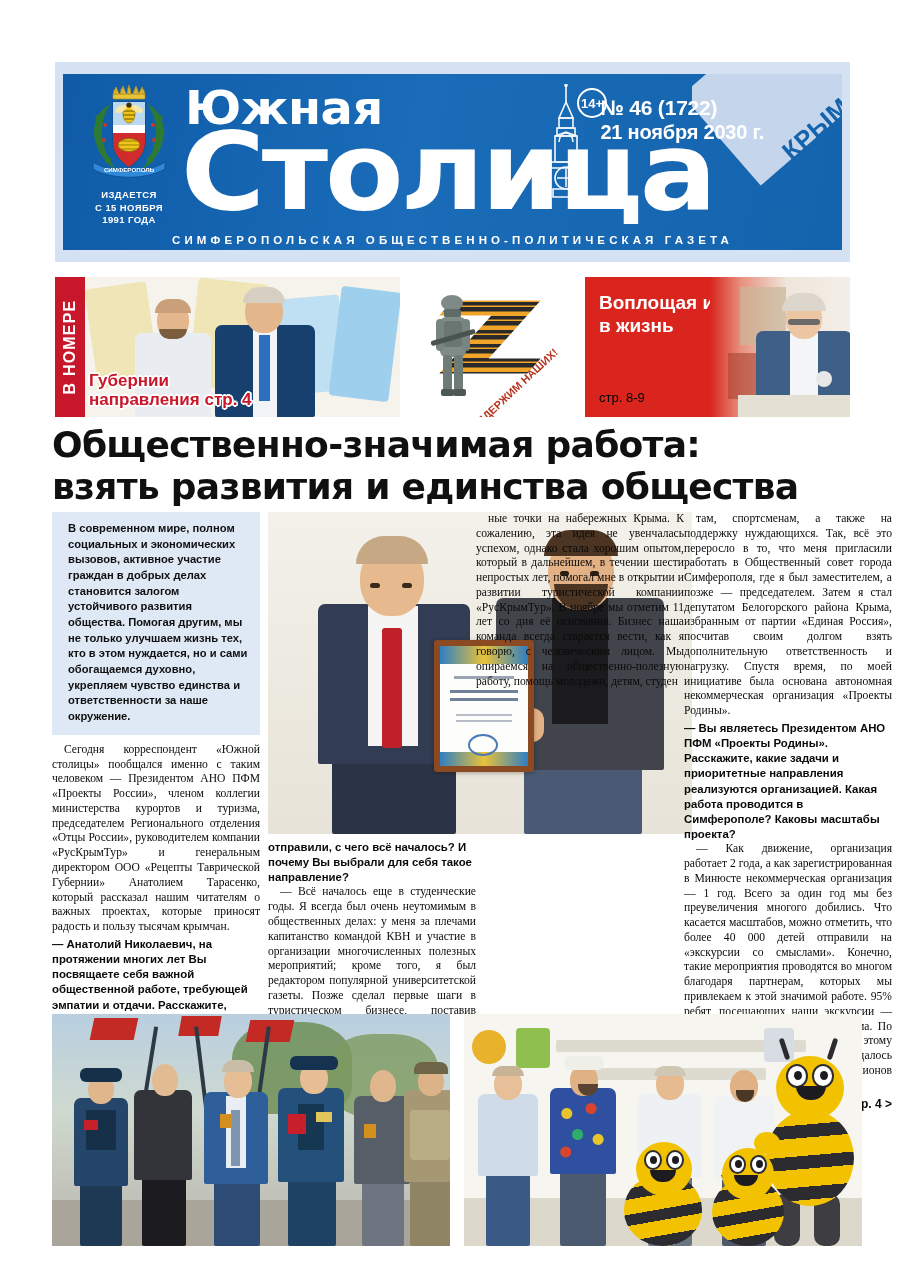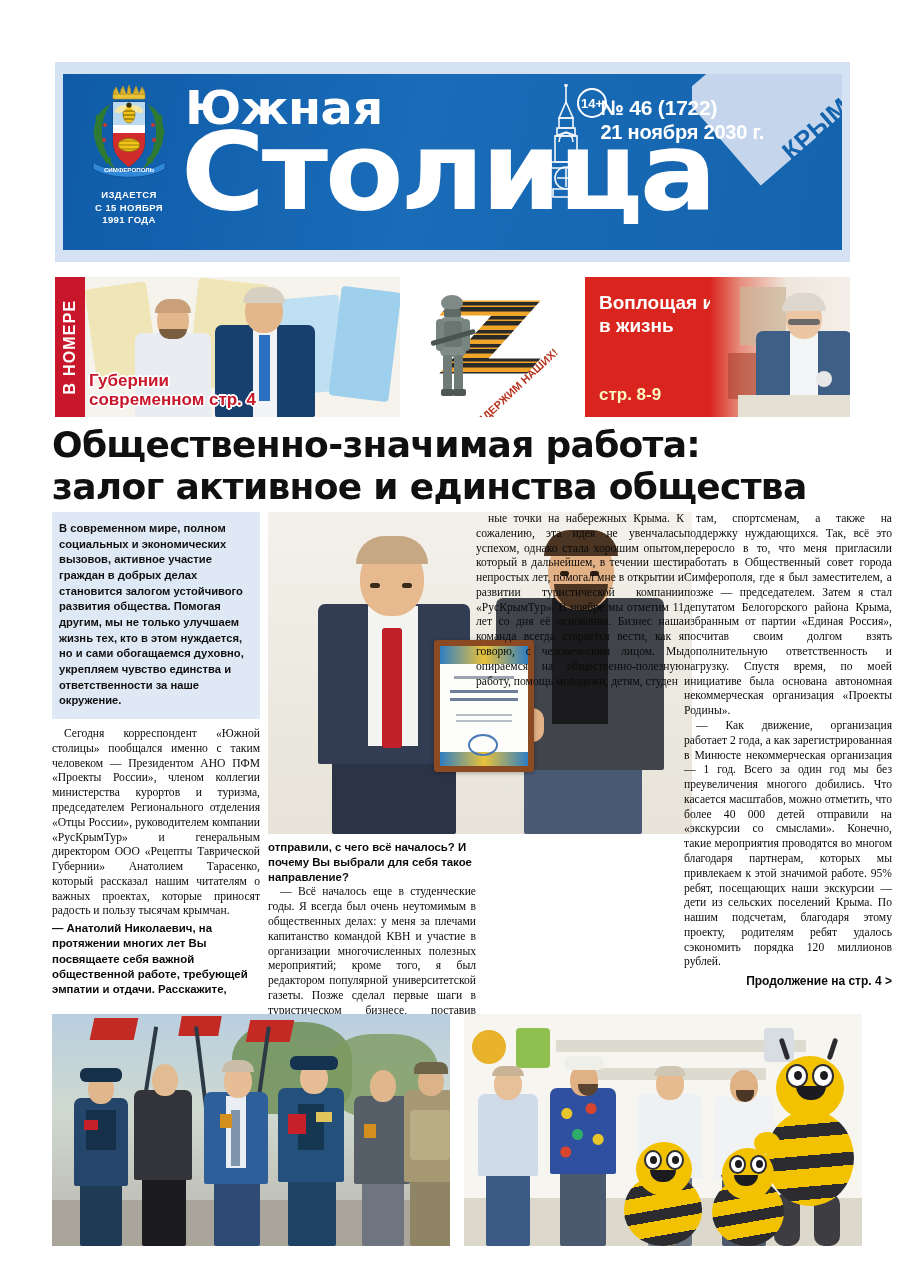--- a/index.html
+++ b/index.html
@@ -122,42 +122,42 @@
 
   .promo-mid { position: absolute; left: 355px; top: 0; width: 165px; height: 140px; background: #ffffff; }
   .promo-right {
     position: absolute; left: 530px; top: 0; width: 265px; height: 140px;
     background: #d9251d; overflow: hidden;
   }
   .pr-text {
     position: absolute; left: 14px; top: 14px; width: 150px;
     color: #ffffff; font-size: 19px; font-weight: 900; line-height: 1.22;
   }
-  .pr-page { position: absolute; left: 14px; bottom: 12px; color: #fef9c3; font-size: 17px; font-weight: 700; }
+  .pr-page { position: absolute; left: 14px; bottom: 12px; color: #000000; font-size: 13px; font-weight: 400; }
   .pr-photo { position: absolute; right: 0; top: 0; width: 140px; height: 140px; }
 
   
   .headline {
     position: absolute; left: 52px; top: 424px; width: 810px;
     font-size: 36px; font-weight: 900; line-height: 1.16;
     color: #101010; letter-spacing: -0.7px;
     font-family: "DejaVu Sans", sans-serif;
   }
   .headline .l2 { display: block; }
 
   
   .body-wrap { position: absolute; left: 52px; top: 512px; width: 810px; height: 500px; }
   .col { position: absolute; top: 0; width: 208px; }
   .col1 { left: 0; }
   .col2 { left: 216px; }
   .col3 { left: 424px; }
   .col4 { left: 632px; }
 
   .lede {
-    background: #dfe8f5; padding: 9px 10px 10px 7px;
+    background: #dfe8f5; padding: 9px 10px 10px 16px;
     font-size: 11.2px; font-weight: 700; line-height: 1.40;
     color: #101010; margin-bottom: 8px;
   }
   p.ser {
     font-family: "Liberation Serif", serif;
     font-size: 11.6px; line-height: 1.275; text-align: justify;
     text-indent: 12px; color: #0a0a0a; hyphens: auto;
   }
   p.q {
     font-size: 11.4px; font-weight: 700; line-height: 1.33;
@@ -280,20 +280,21 @@
               <circle cx="33" cy="1.5" r="1.8"></circle>
             </g>
         </svg>
       </div>
 
       <div class="issue-block">
         <div class="issue-no">№ 46 (1722)</div>
         <div class="issue-date">21 ноября 2030 г.</div>
       </div>
 
+      <div class="subtitle-bar">СИМФЕРОПОЛЬСКАЯ ОБЩЕСТВЕННО-ПОЛИТИЧЕСКАЯ ГАЗЕТА</div>
     </div>
   </div>
 
   <div class="promo">
 
     <div class="promo-left">
       <div class="vnomere">
         <span>В НОМЕРЕ</span>
       </div>
       <div class="promo-left-photo">
@@ -315,21 +316,21 @@
             <div class="torso" style="left:2px;bottom:0;width:100px;height:92px;background:#17406e;"></div>
             <div style="position:absolute;left:40px;bottom:0;width:24px;height:90px;background:#f1f3f6;"></div>
             <div style="position:absolute;left:46px;bottom:16px;width:11px;height:66px;background:#2b6fc0;"></div>
             <div class="head" style="left:32px;bottom:84px;width:38px;height:44px;background:#e3b68c;"></div>
             <div style="position:absolute;left:30px;bottom:114px;width:42px;height:16px;border-radius:18px 18px 0 0;background:#d7cfc2;"></div>
           </div>
         </div>
       </div>
       <div class="pl-cap">
         <span>Губернии</span><br>
-        <span>современном</span>
+        <span>направления</span>
         <span class="pg">стр. 4</span>
       </div>
     </div>
 
     <div class="promo-mid">
       <svg viewBox="0 0 165 140" width="165" height="140">
         <defs>
           <pattern id="gribbon" width="14" height="14" patternUnits="userSpaceOnUse" patternTransform="rotate(0)">
             <rect width="14" height="14" fill="#f0a52a"></rect>
             <rect width="14" height="4.5" y="0" fill="#2a2a2a"></rect>
@@ -374,21 +375,21 @@
             <div style="position:absolute;left:60px;bottom:30px;width:16px;height:16px;background:#e8e8e8;border-radius:50%;"></div>
           </div>
           <div style="position:absolute;left:28px;bottom:0;width:112px;height:22px;background:#e5e0d4;"></div>
         </div>
       </div>
     </div>
   </div>
 
   <h1 class="headline">
     <span>Общественно-значимая работа:</span>
-    <span class="l2">залог активное и единства общества</span>
+    <span class="l2">взять развития и единства общества</span>
   </h1>
 
   <div class="body-wrap">
 
     <div class="col col1">
       <div class="lede">В современном мире, полном социальных и экономических вызовов, активное участие граждан в добрых делах становится залогом устойчивого развития общества. Помогая другим, мы не только улучшаем жизнь тех, кто в этом нуждается, но и сами обогащаемся духовно, укрепляем чувство единства и ответственности за наше окружение.</div>
       <p class="ser">Сегодня корреспондент «Южной столицы» пообщался именно с таким человеком — Президентом АНО ПФМ «Проекты России», членом коллегии министерства курортов и туризма, председателем Регионального отделения «Отцы России», руководителем компании «РусКрымТур» и генеральным директором ООО «Рецепты Таврической Губернии» Анатолием Тарасенко, который рассказал нашим читателям о важных проектах, которые приносят радость и пользу тысячам крымчан.</p>
       <p class="q">— Анатолий Николаевич, на протяжении многих лет Вы посвящаете себя важной общественной работе, требующей эмпатии и отдачи. Расскажите,</p>
     </div>
 
@@ -439,20 +440,21 @@
       <p class="q">отправили, с чего всё началось? И почему Вы выбрали для себя такое направление?</p>
       <p class="ser">— Всё началось еще в студенческие годы. Я всегда был очень неутомимым в общественных делах: у меня за плечами капитанство командой КВН и участие в организации многочисленных полезных мероприятий; кроме того, я был редактором популярной университетской газеты. Позже сделал первые шаги в туристическом бизнесе, поставив экскурсион</p>
     </div>
 
     <div class="col col3">
       <p class="ser">ные точки на набережных Крыма. К сожалению, эта идея не увенчалась успехом, однако стала хорошим опытом, который в дальнейшем, в течении шести непростых лет, помогал мне в открытии и развитии туристической компании «РусКрымТур». В ноябре мы отметим 11 лет со дня её основания. Бизнес наша команда всегда старается вести, как я говорю, с человеческим лицом. Мы опираемся на общественно-полезную работу, помощь молодежи, детям, студен</p>
     </div>
 
     <div class="col col4">
       <p class="ser">там, спортсменам, а также на поддержку нуждающихся. Так, всё это переросло в то, что меня пригласили работать в Общественный совет города Симферополя, где я был заместителем, а позже — председателем. Затем я стал депутатом Белогорского района Крыма, избранным от партии «Единая Россия», посчитав своим долгом взять дополнительную ответственность и нагрузку. Спустя время, по моей инициативе была основана автономная некоммерческая организация «Проекты Родины».</p>
+      <p class="q">— Вы являетесь Президентом АНО ПФМ «Проекты Родины». Расскажите, какие задачи и приоритетные направления реализуются организацией. Какая работа проводится в Симферополе? Каковы масштабы проекта?</p>
       <p class="ser">— Как движение, организация работает 2 года, а как зарегистрированная в Минюсте некоммерческая организация — 1 год. Всего за один год мы без преувеличения многого добились. Что касается масштабов, можно отметить, что более 40 000 детей отправили на «экскурсии со смыслами». Конечно, такие мероприятия проводятся во многом благодаря партнерам, которых мы привлекаем к этой значимой работе. 95% ребят, посещающих наши экскурсии — дети из сельских поселений Крыма. По нашим подсчетам, благодаря этому проекту, родителям ребят удалось сэкономить порядка 120 миллионов рублей.</p>
       <div class="contin">Продолжение на стр. 4 &gt;</div>
     </div>
   </div>
 
   <div class="bottom-photos">
 
     <div class="bp bp-left">
       <div class="ph">
         <div style="position:absolute;inset:0;background:linear-gradient(180deg,#b9cfe0 0%,#cfd9cf 42%,#b9b5ad 100%);"></div>

